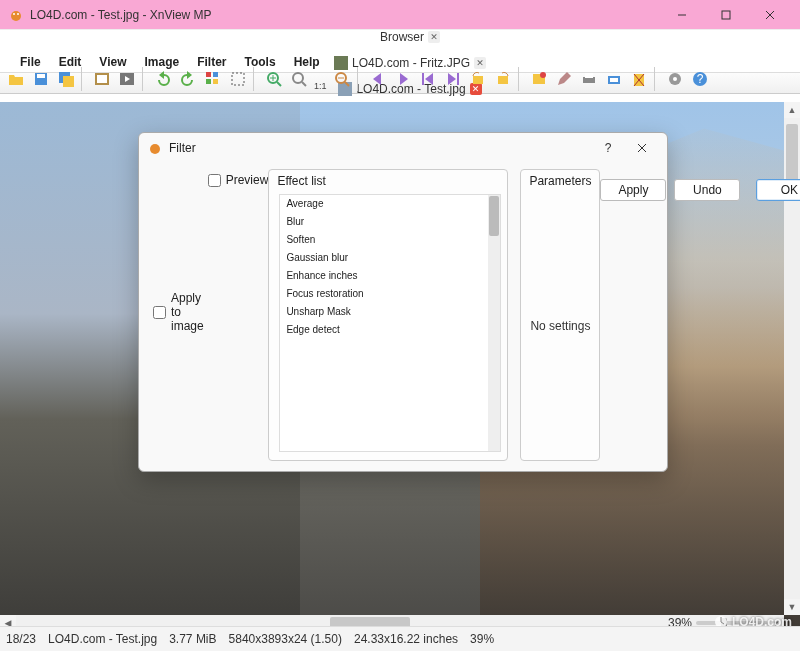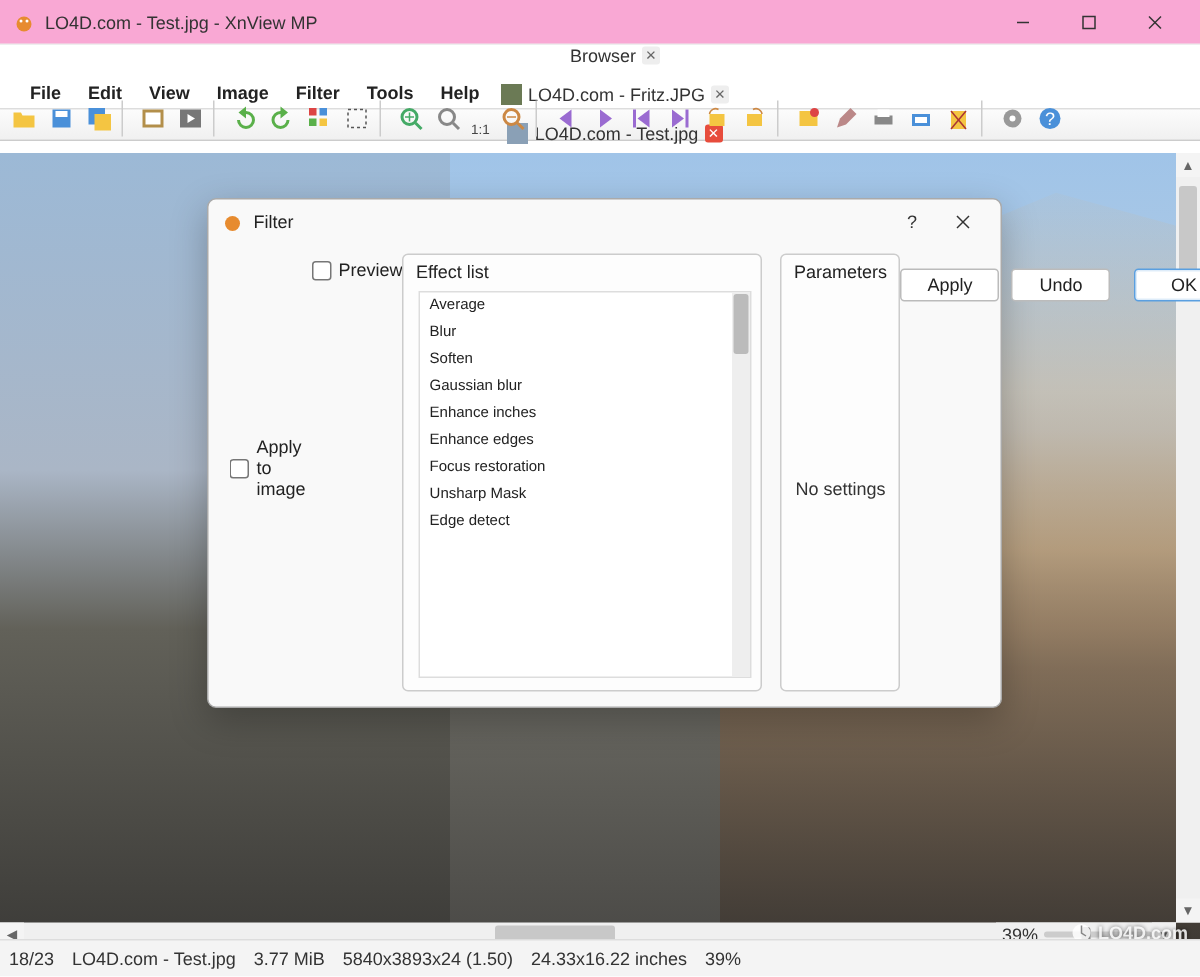--- a/index.html
+++ b/index.html
@@ -372,21 +372,20 @@
     <div class="panels">
       <div class="panel left">
         <div class="panel-label">Effect list</div>
         <div class="list-wrap">
           <div class="list">
             <div class="list-item">Average</div>
             <div class="list-item">Blur</div>
             <div class="list-item">Soften</div>
             <div class="list-item">Gaussian blur</div>
             <div class="list-item">Enhance inches</div>
-            <div class="list-item">Enhance edges</div>
             <div class="list-item">Focus restoration</div>
             <div class="list-item">Unsharp Mask</div>
             <div class="list-item">Edge detect</div>
 
           </div>
           <div class="list-scroll">
               <div class="lthumb"></div>
             </div>
         </div>
       </div>

